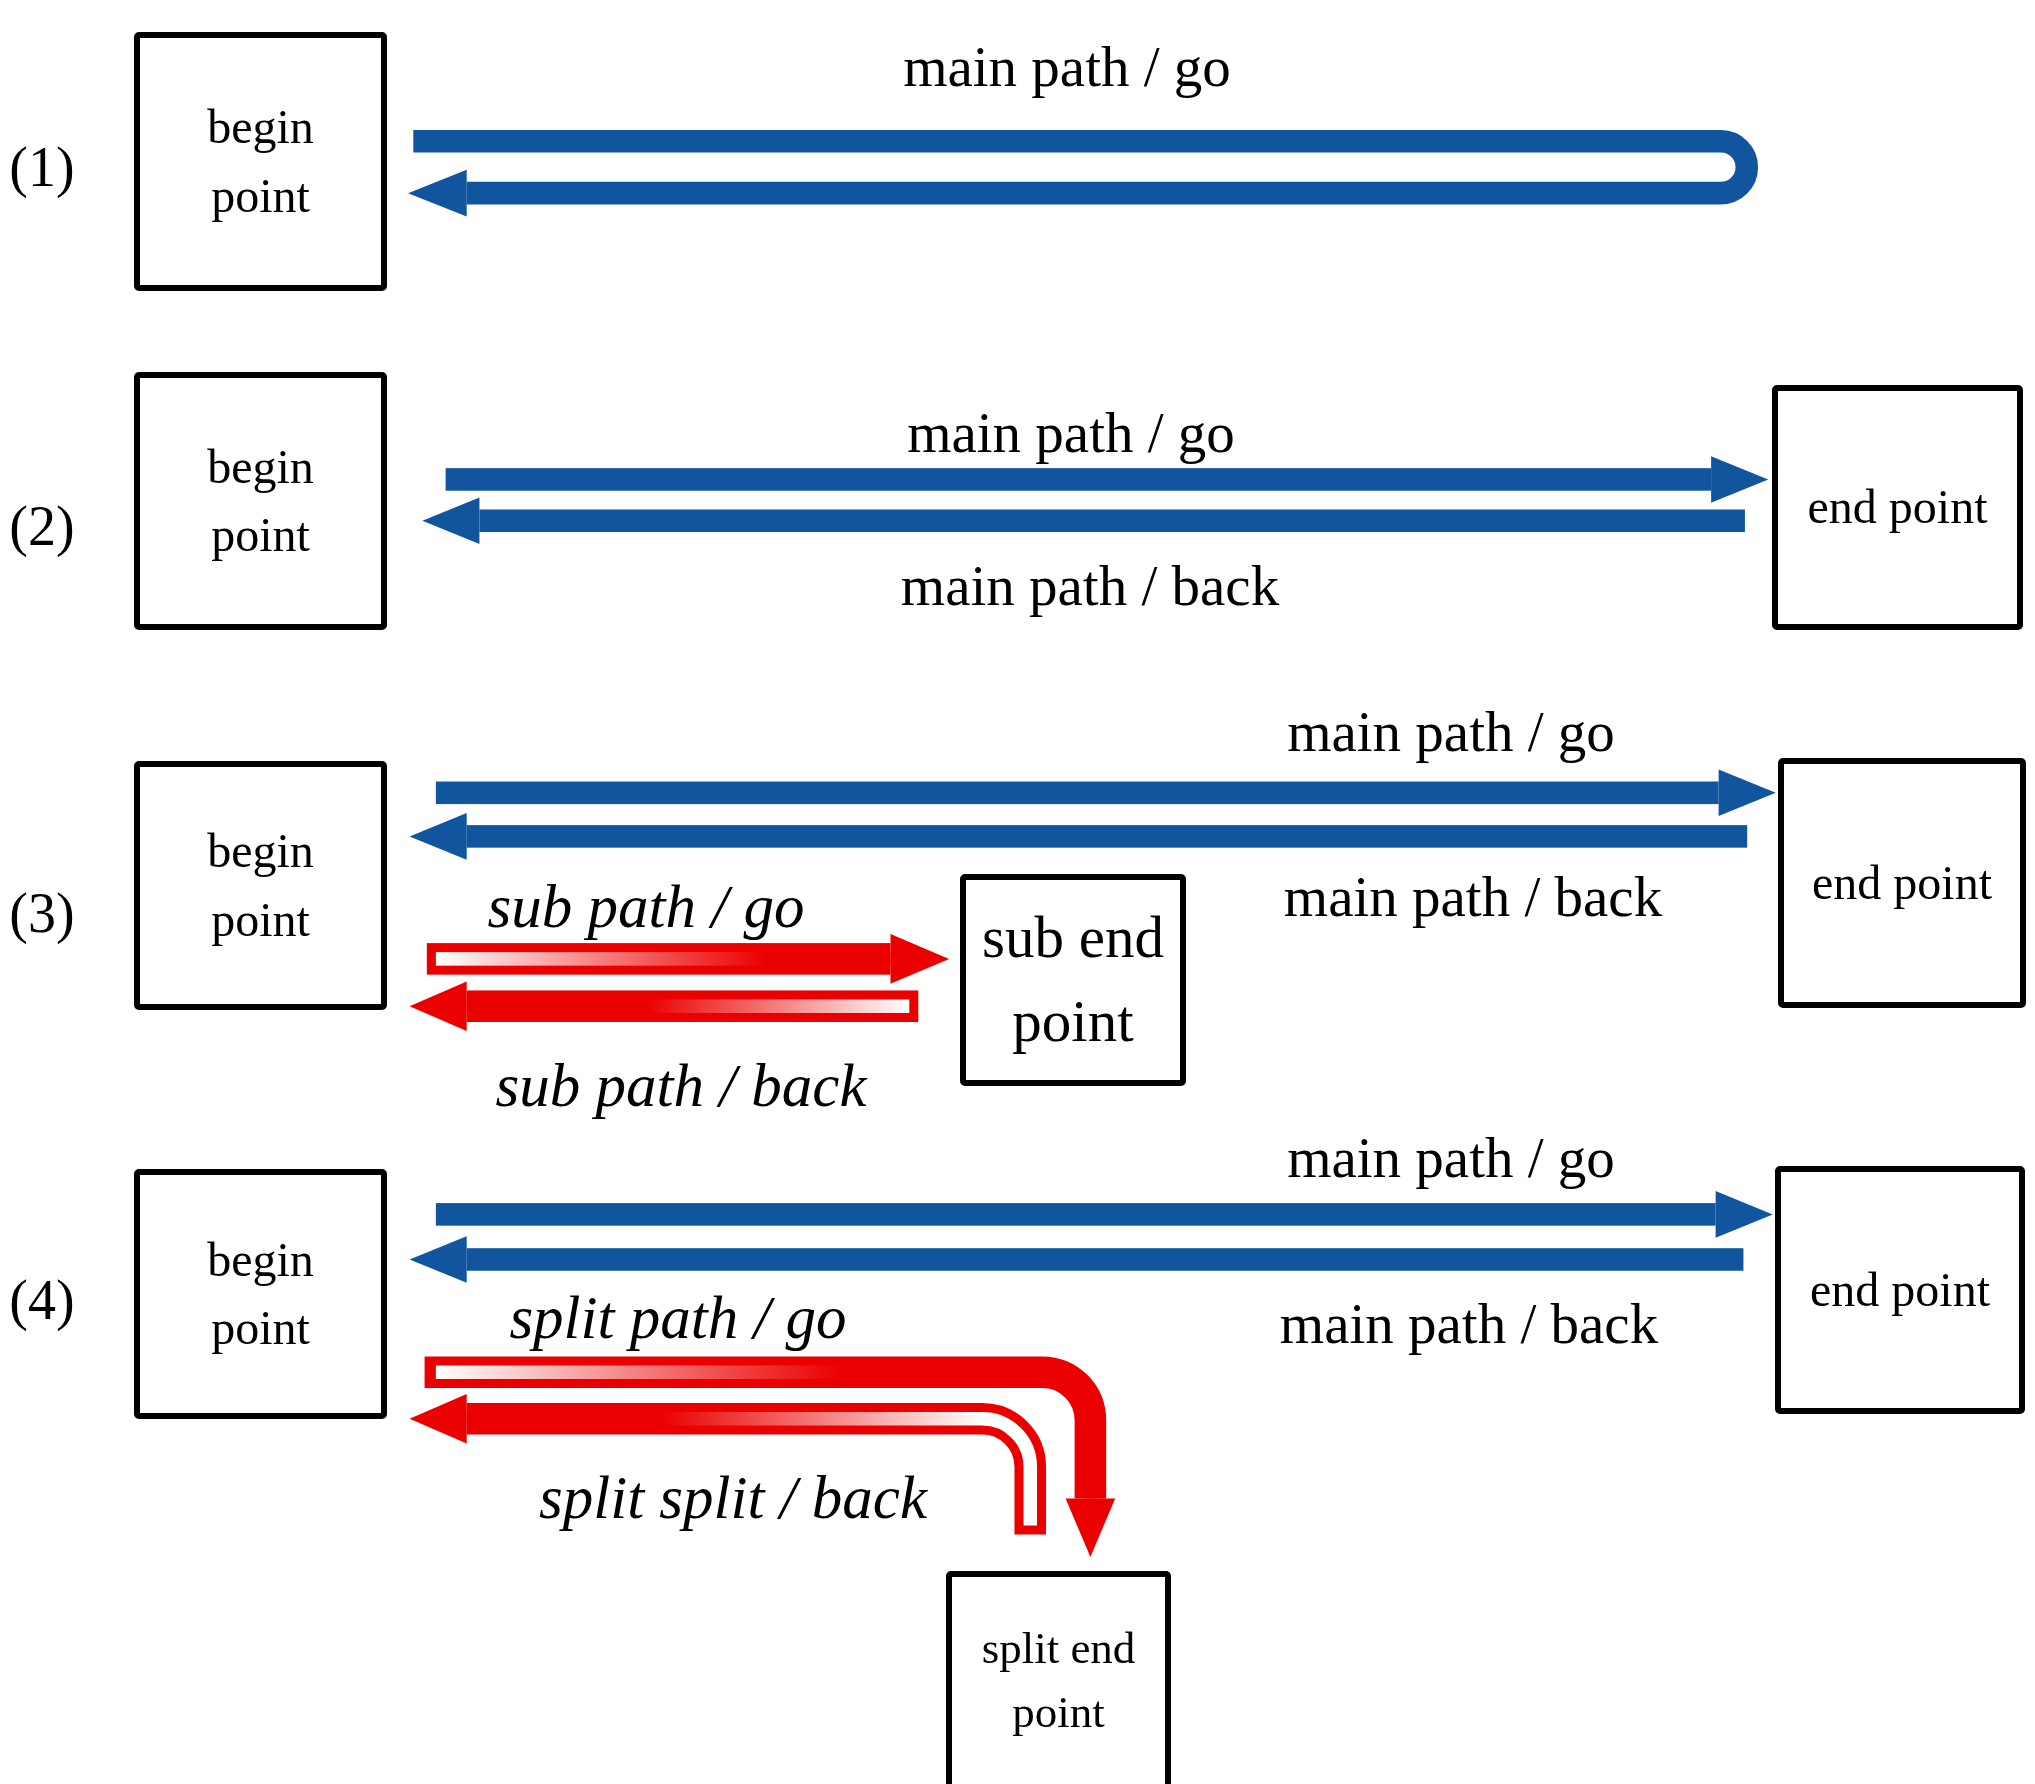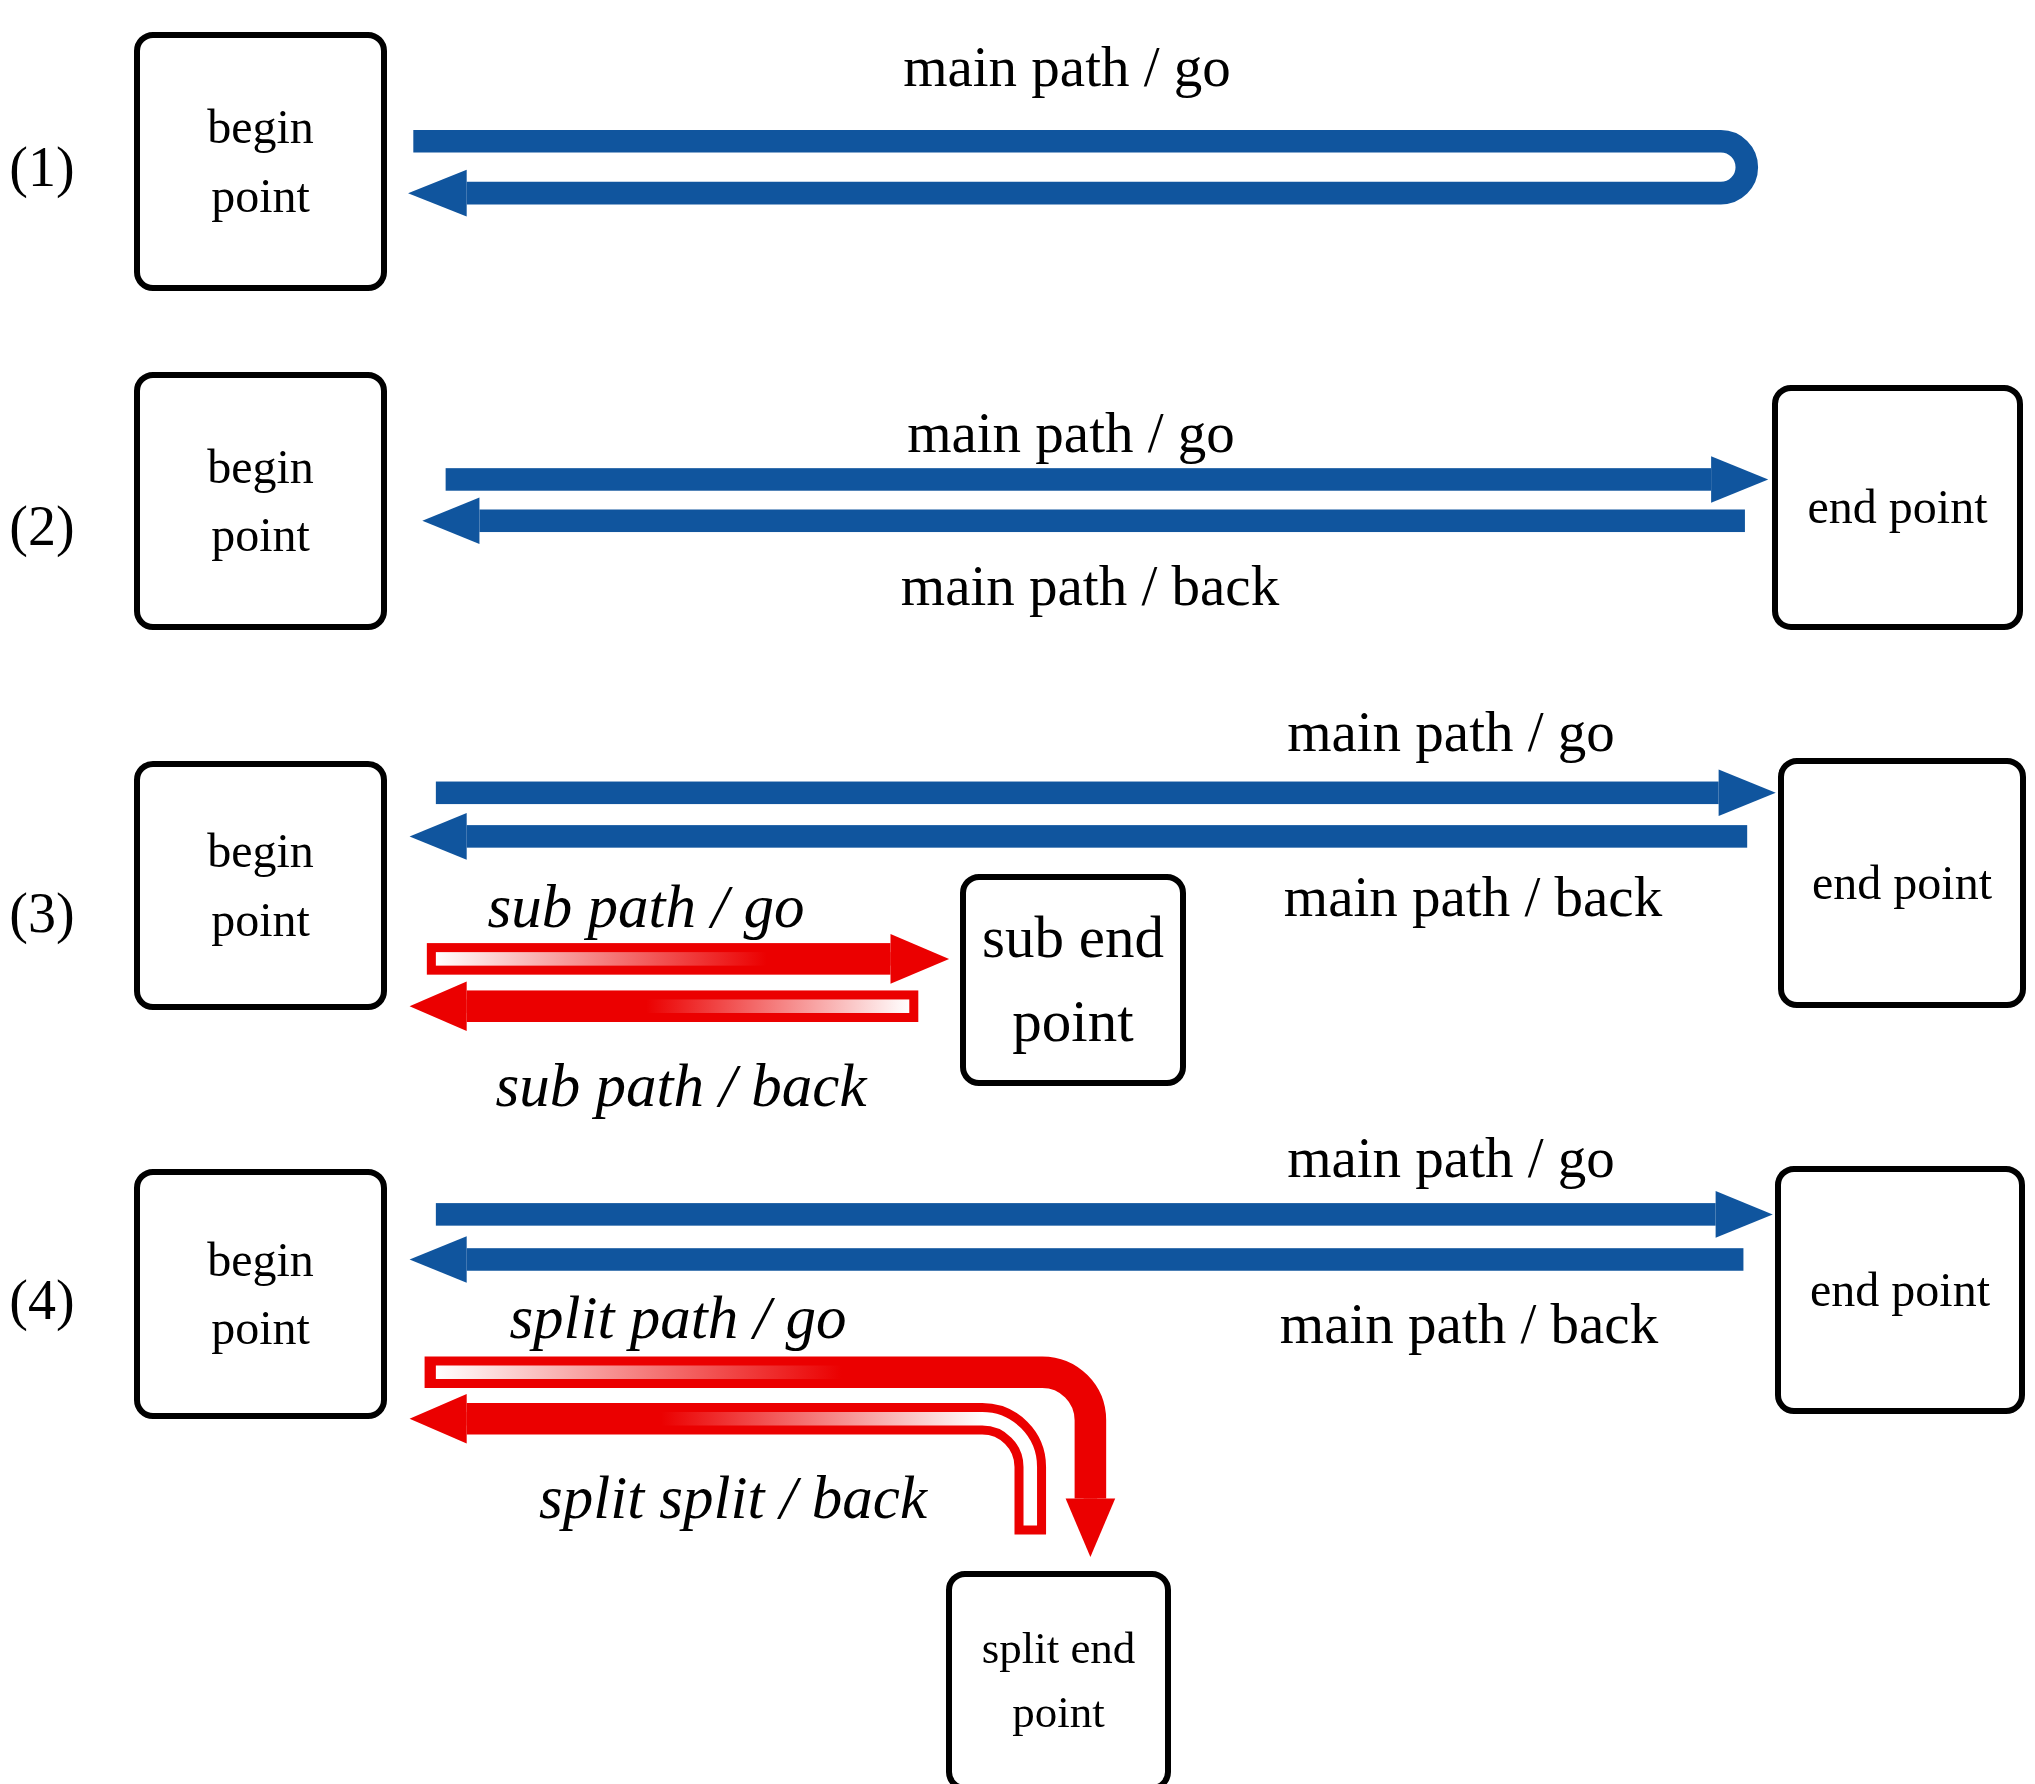--- a/index.html
+++ b/index.html
@@ -9,21 +9,21 @@
     height:1784px;
     background:#ffffff;
     font-family:"Liberation Serif", serif;
     color:#000;
     overflow:hidden;
   }
   .arrow-layer{position:absolute;left:0;top:0;}
   .node{
     position:absolute;
     border:6.8px solid #000;
-    border-radius:19px;
+    border-radius:5px;
     background:#fff;
     display:flex;
     align-items:center;
     justify-content:center;
     text-align:center;
     font-size:48px;
     line-height:1.42;
     box-sizing:border-box;
   }
   .node span{display:block;width:180px;}

